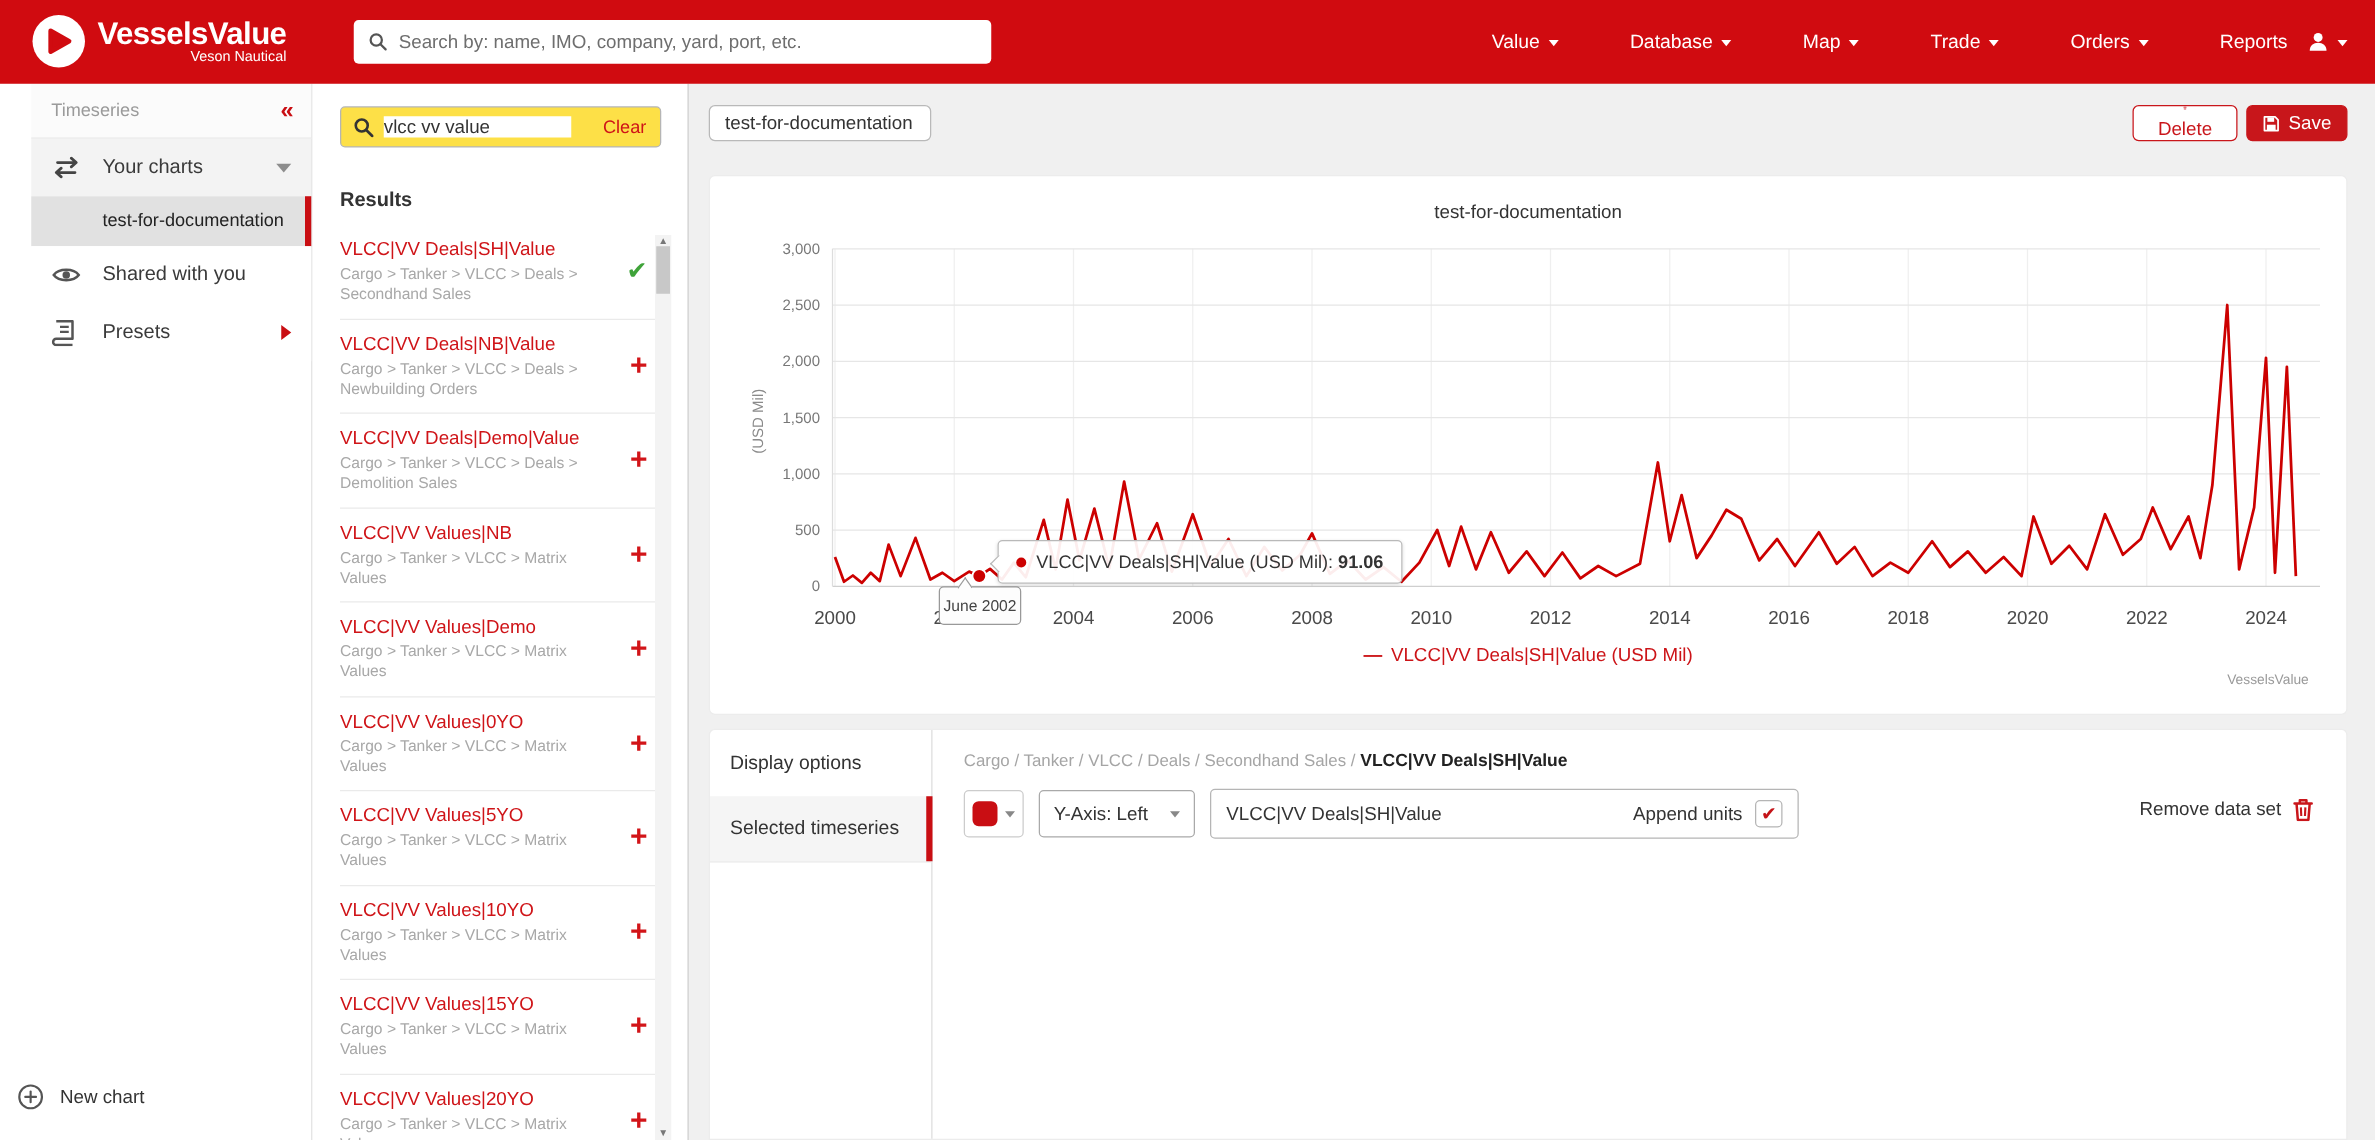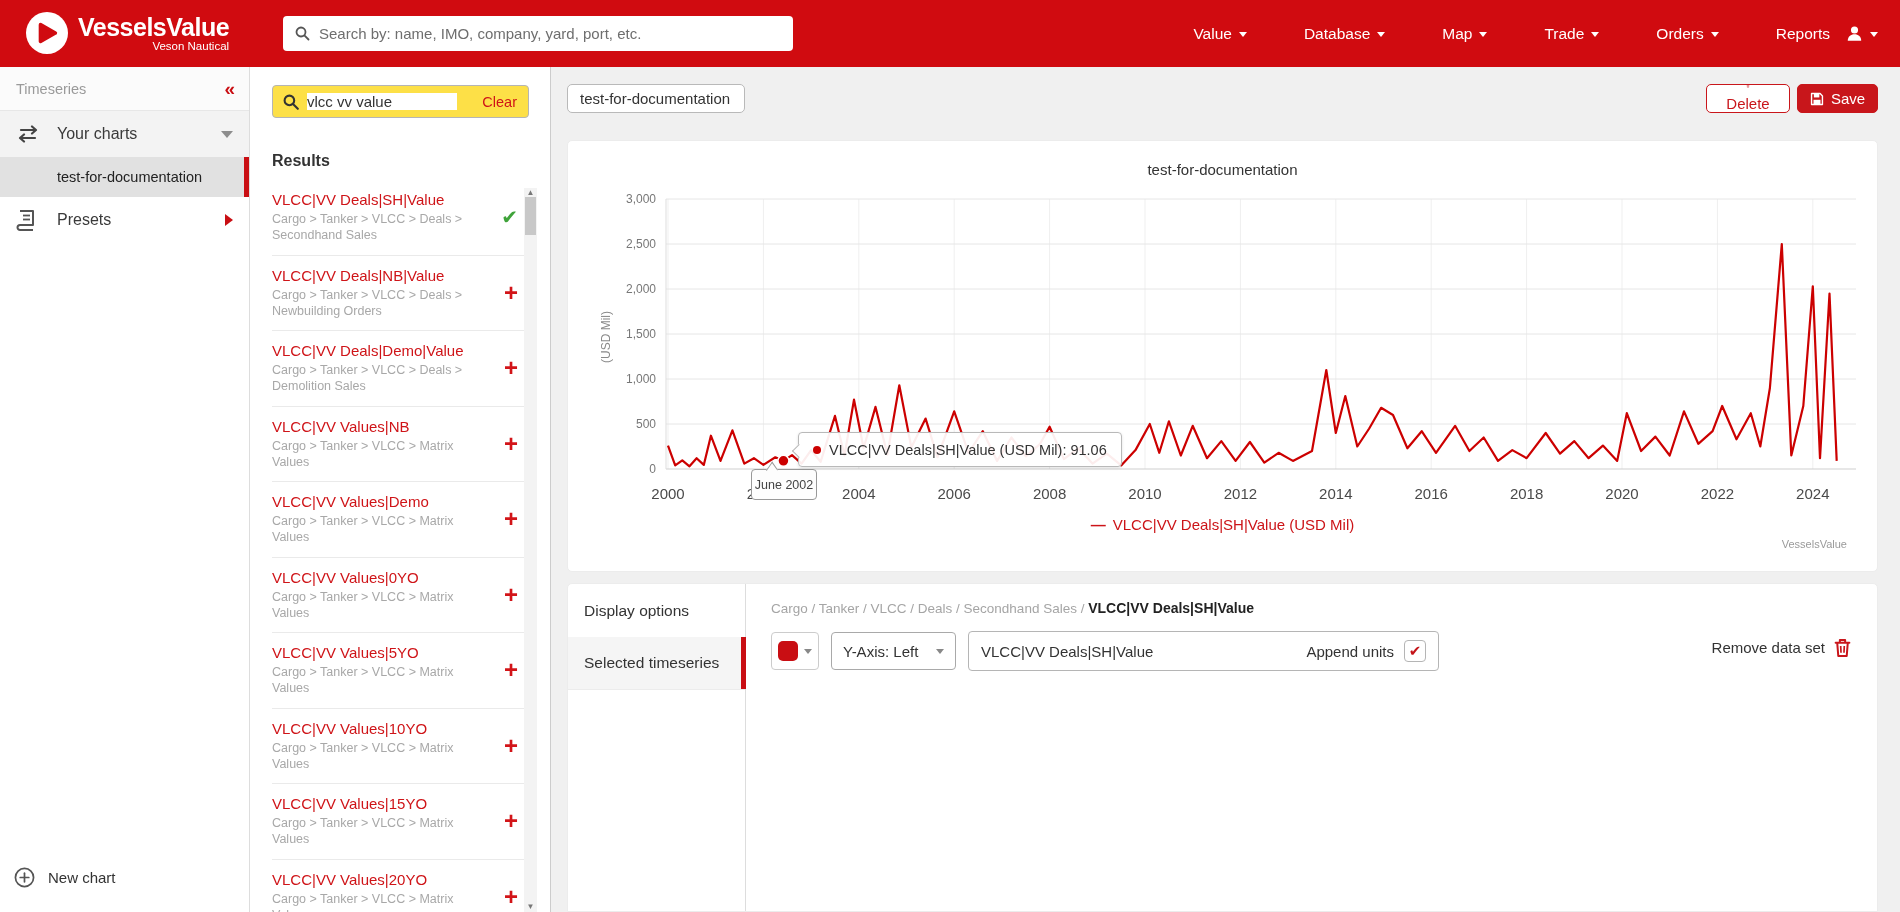--- a/index.html
+++ b/index.html
@@ -17,21 +17,21 @@
   .brand-sub { font-size:11.5px; text-align:right; line-height:13px; }
   .hdr-search { position:absolute; left:283px; top:16px; width:510px; height:35px; background:#fff; border-radius:4px; display:flex; align-items:center; }
   .hdr-search svg { margin:0 9px 0 12px; flex:none; }
   .hdr-search input { border:none; outline:none; width:440px; font-size:15px; color:#333; font-family:inherit; background:transparent; }
   .hdr-search input::placeholder { color:#6e6e6e; }
   .nav { position:absolute; right:70px; top:0; height:67px; display:flex; align-items:center; gap:33px; }
   .nav-item { color:#fff; font-size:15.5px; display:flex; align-items:center; gap:7px; cursor:pointer; white-space:nowrap;margin-left:24px; }
   .caret-down { width:0; height:0; border-left:4.5px solid transparent; border-right:4.5px solid transparent; border-top:5px solid #fff; display:inline-block; margin-top:2px; }
   .user-menu { position:absolute; right:22px; top:0; height:67px; display:flex; align-items:center; gap:6px; color:#fff; }
   
-  .sidebar { position:absolute; left:0; top:67px; width:250px; height:845px; background:#fff; border-right:1px solid #ddd; }
+  .sidebar { position:absolute; left:0; top:67px; width:250px; height:845px; background:#fff; border-right:1px solid #ddd;padding-left:25px; }
   .sb-head { height:44px; background:#fbfbfb; border-bottom:1px solid #e7e7e7; display:flex; align-items:center; padding:0 14px 0 16px; }
   .sb-head-label { color:#9a9a9a; font-size:14.5px; flex:1; }
   .sb-collapse { color:#c90e13; font-size:19px; font-weight:700; cursor:pointer; line-height:1; }
   .sb-row { display:flex; align-items:center; padding:0 16px; position:relative; cursor:pointer; }
   .sb-row .sb-ic { width:26px; flex:none; display:flex; align-items:center; }
   .sb-row .sb-label { font-size:16px; color:#3a3a3a; margin-left:15px; }
   .sb-yourcharts { height:46px; background:#f3f3f3; }
   .sb-chev { margin-left:auto; width:0; height:0; border-left:6px solid transparent; border-right:6px solid transparent; border-top:7px solid #8d8d8d; }
   .sb-selected { height:40px; background:#e1e1e1; }
   .sb-selected .sb-sel-label { font-size:14.5px; color:#222; margin-left:41px; }
@@ -67,21 +67,21 @@
   
   .chart-card { position:absolute; left:567px; top:140px; width:1311px; height:432px; background:#fff; border-radius:5px; border:1px solid #ececec; }
   .chart-title { position:absolute; left:0; top:20px; width:100%; text-align:center; font-size:15px; color:#333; }
   .chart-svg { position:absolute; left:0; top:0; }
   .chart-legend { position:absolute; left:0; top:375px; width:100%; text-align:center; font-size:15px; color:#cc1418; cursor:pointer; }
   .legend-dash { font-weight:700; letter-spacing:-1px; margin-right:8px; }
   .chart-watermark { position:absolute; right:30px; top:397px; font-size:11px; color:#9a9a9a; }
   .chart-tooltip { position:absolute; left:230px; top:291px; height:35px; background:rgba(255,255,255,0.93); border:1px solid #b9b9b9; border-radius:4px; box-shadow:0 1px 3px rgba(0,0,0,0.12); display:flex; align-items:center; padding:16px 14px; white-space:nowrap; font-size:14.5px; color:#333; z-index:5; }
   .chart-tooltip::before { content:""; position:absolute; left:-5px; top:13px; width:9px; height:9px; background:#fff; border-left:1px solid #b9b9b9; border-bottom:1px solid #b9b9b9; transform:rotate(45deg); }
   .tt-dot { width:8px; height:8px; border-radius:50%; background:#cc0000; margin-right:8px; flex:none; }
-  .tt-value { font-weight:400; margin-left:4px; }
+  .tt-value { font-weight:700; margin-left:4px; }
   .axis-callout { position:absolute; left:183px; top:328px; width:66px; height:31px; background:#fdfdfd; border:1px solid #999; border-radius:4px; display:flex; align-items:center; justify-content:center; font-size:12.5px; color:#444; z-index:4; }
   .axis-callout::before { content:""; position:absolute; left:15px; top:-5px; width:9px; height:9px; background:#fdfdfd; border-left:1px solid #999; border-top:1px solid #999; transform:rotate(55deg) skewX(20deg); }
   
   .details-card { position:absolute; left:567px; top:583px; width:1311px; height:329px; background:#fff; border-radius:5px 5px 0 0; border:1px solid #ececec; }
   .tabs-col { position:absolute; left:0; top:0; width:178px; height:100%; border-right:1px solid #ddd; }
   .tab { height:53px; display:flex; align-items:center; padding-left:16px; font-size:15.5px; color:#333; cursor:pointer; position:relative; }
   .tab-active { background:#f5f5f5; }
   .tab-active .tab-bar { position:absolute; right:-1px; top:0; width:5px; height:100%; background:#c90e13; }
   .tab:nth-child(2) { border-bottom:1px solid #ececec; }
   .details-content { position:absolute; left:178px; top:0; right:0; height:100%; }
@@ -167,20 +167,29 @@
         <path d="M5 5 h14 M16 1.5 L20 5 L16 8.5" fill="none" stroke="#444" stroke-width="2.2" stroke-linecap="round" stroke-linejoin="round"></path>
         <path d="M19 13 h-14 M8 9.5 L4 13 L8 16.5" fill="none" stroke="#444" stroke-width="2.2" stroke-linecap="round" stroke-linejoin="round"></path>
       </svg>
     </span>
     <span class="sb-label">Your charts</span>
     <span class="sb-chev"></span>
   </div>
   <div class="sb-row sb-selected">
     <span class="sb-sel-label">test-for-documentation</span>
     <span class="sb-selbar"></span>
+  </div>
+  <div class="sb-row sb-shared">
+    <span class="sb-ic">
+      <svg width="24" height="16" viewBox="0 0 24 16">
+        <path d="M2 8 C6 2.5 18 2.5 22 8 C18 13.5 6 13.5 2 8 Z" fill="none" stroke="#555" stroke-width="2"></path>
+        <circle cx="12" cy="8" r="3" fill="#555"></circle>
+      </svg>
+    </span>
+    <span class="sb-label">Shared with you</span>
   </div>
   <div class="sb-row sb-presets">
     <span class="sb-ic">
       <svg width="20" height="22" viewBox="0 0 20 22">
         <path d="M4 2 h13 v14 h-13 a2.5 2.5 0 0 0 0 5 h13" fill="none" stroke="#555" stroke-width="2" stroke-linejoin="round"></path>
         <line x1="7" y1="6.5" x2="14" y2="6.5" stroke="#555" stroke-width="1.8"></line>
         <line x1="7" y1="10.5" x2="14" y2="10.5" stroke="#555" stroke-width="1.8"></line>
       </svg>
     </span>
     <span class="sb-label">Presets</span>

